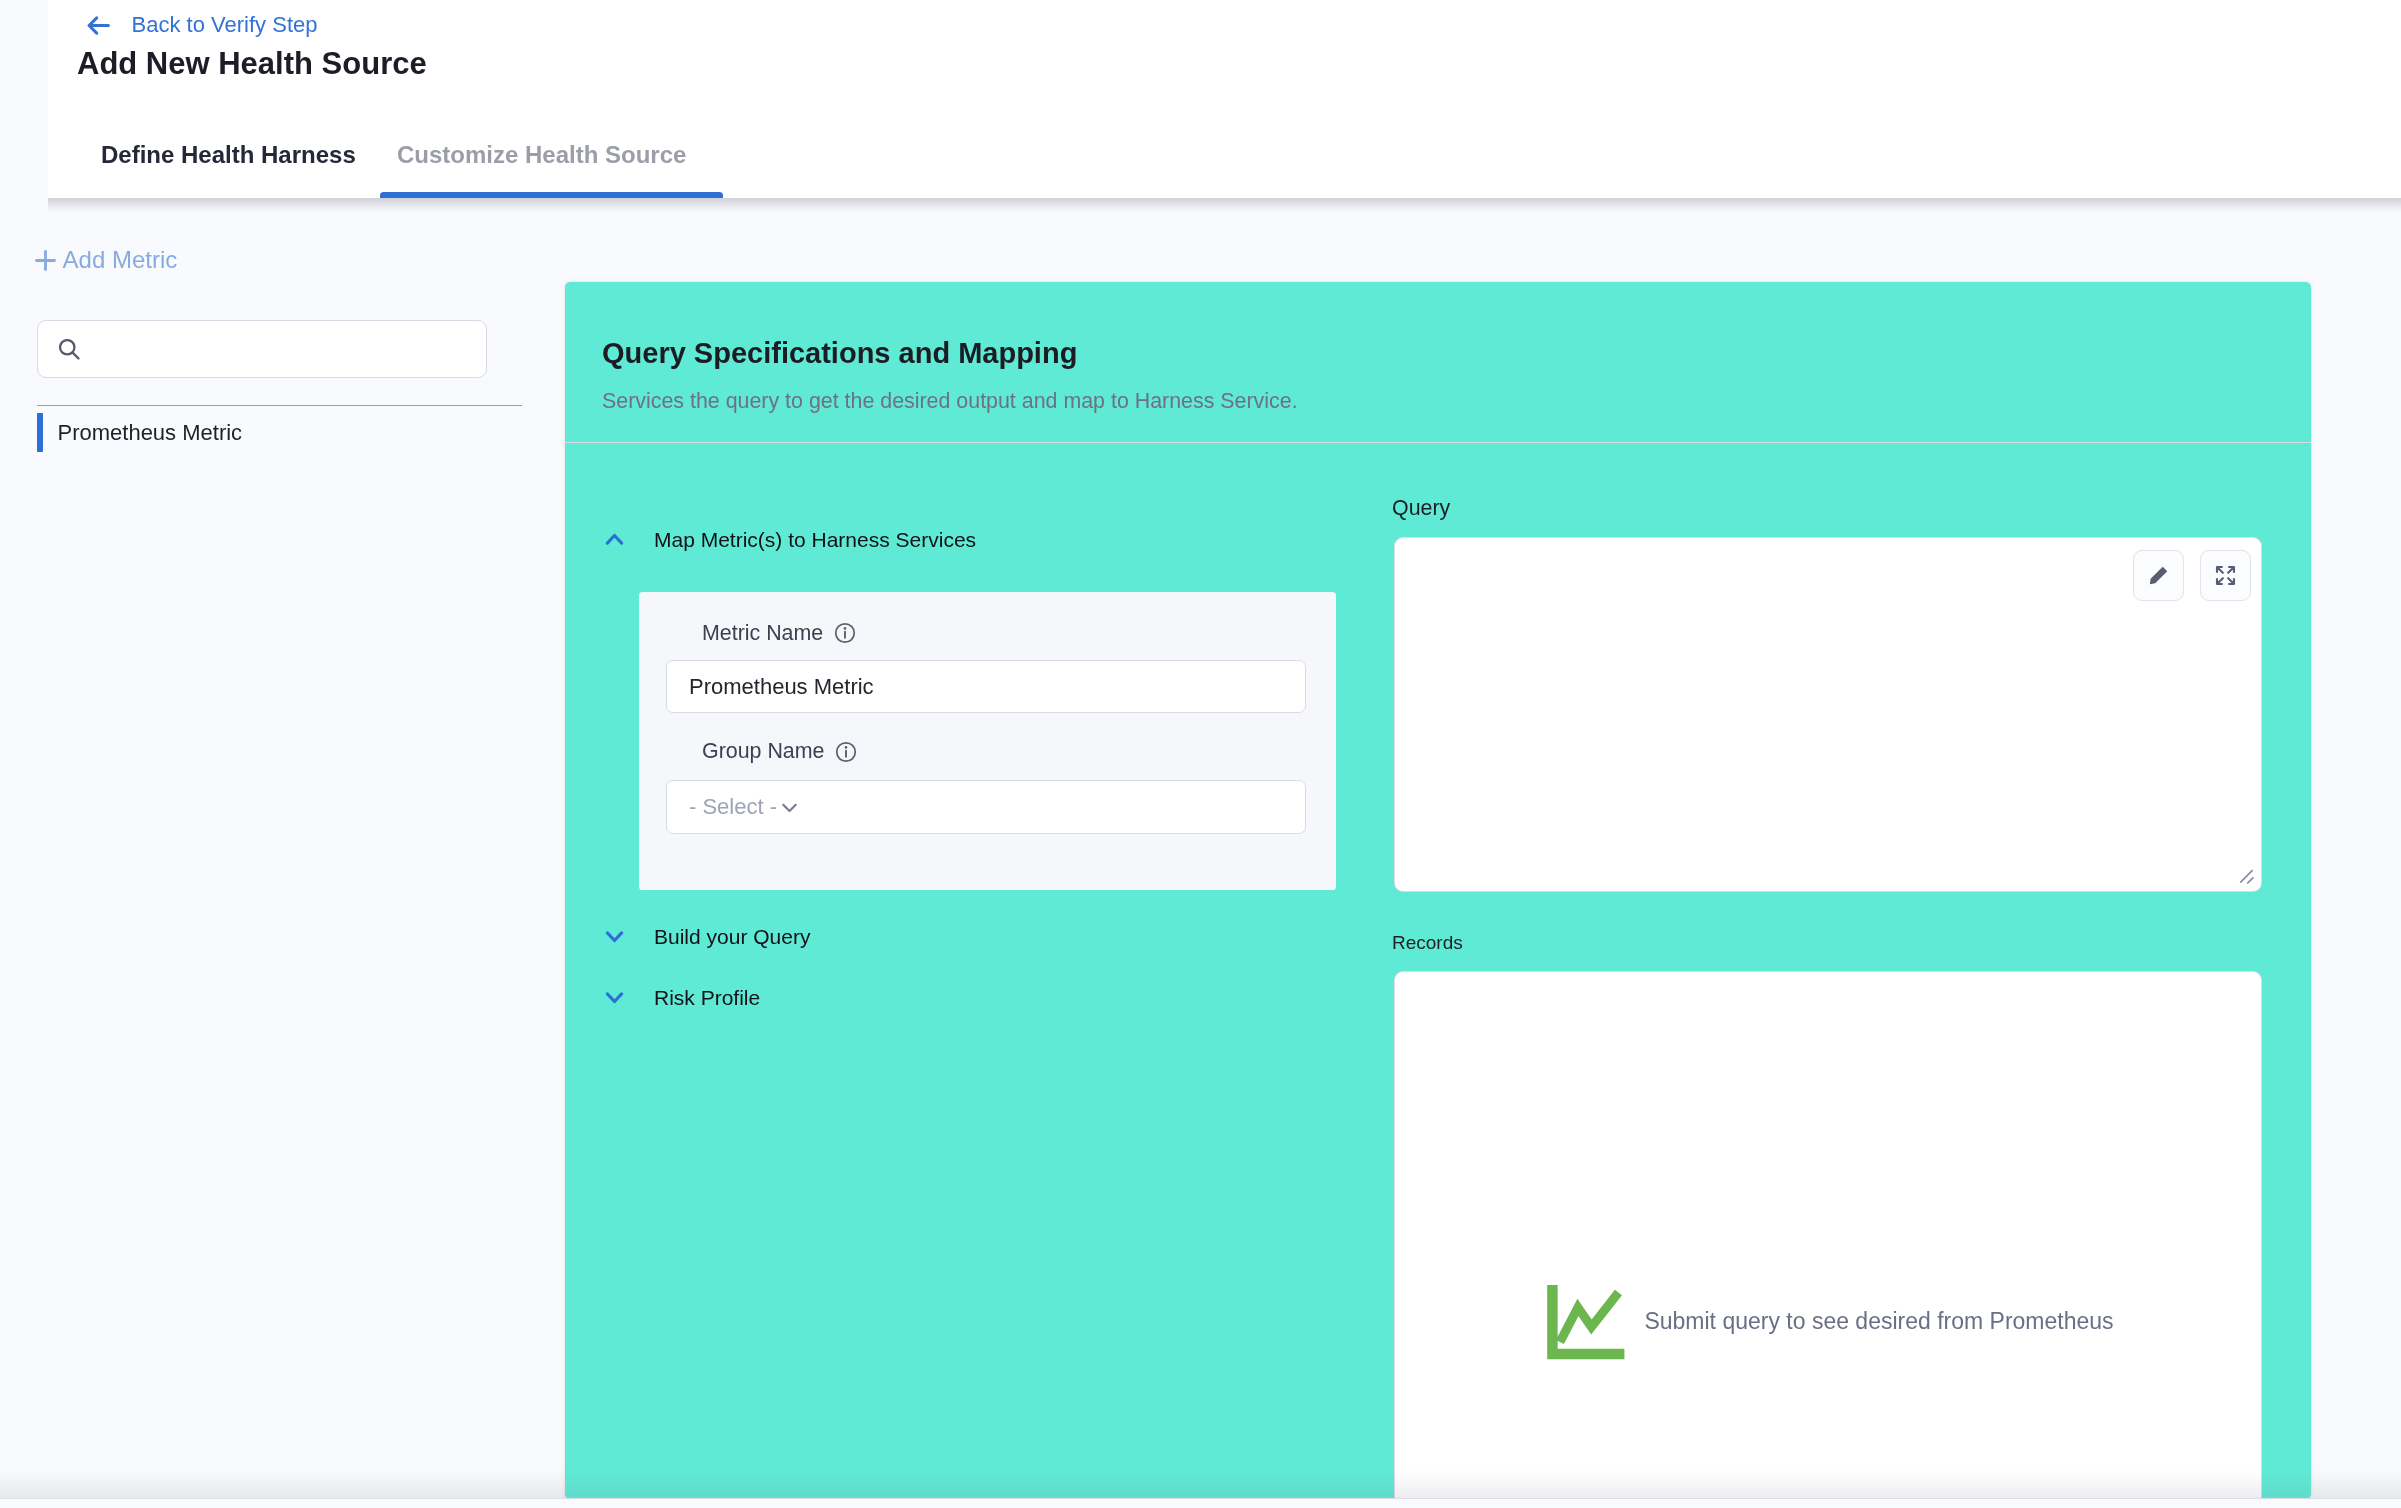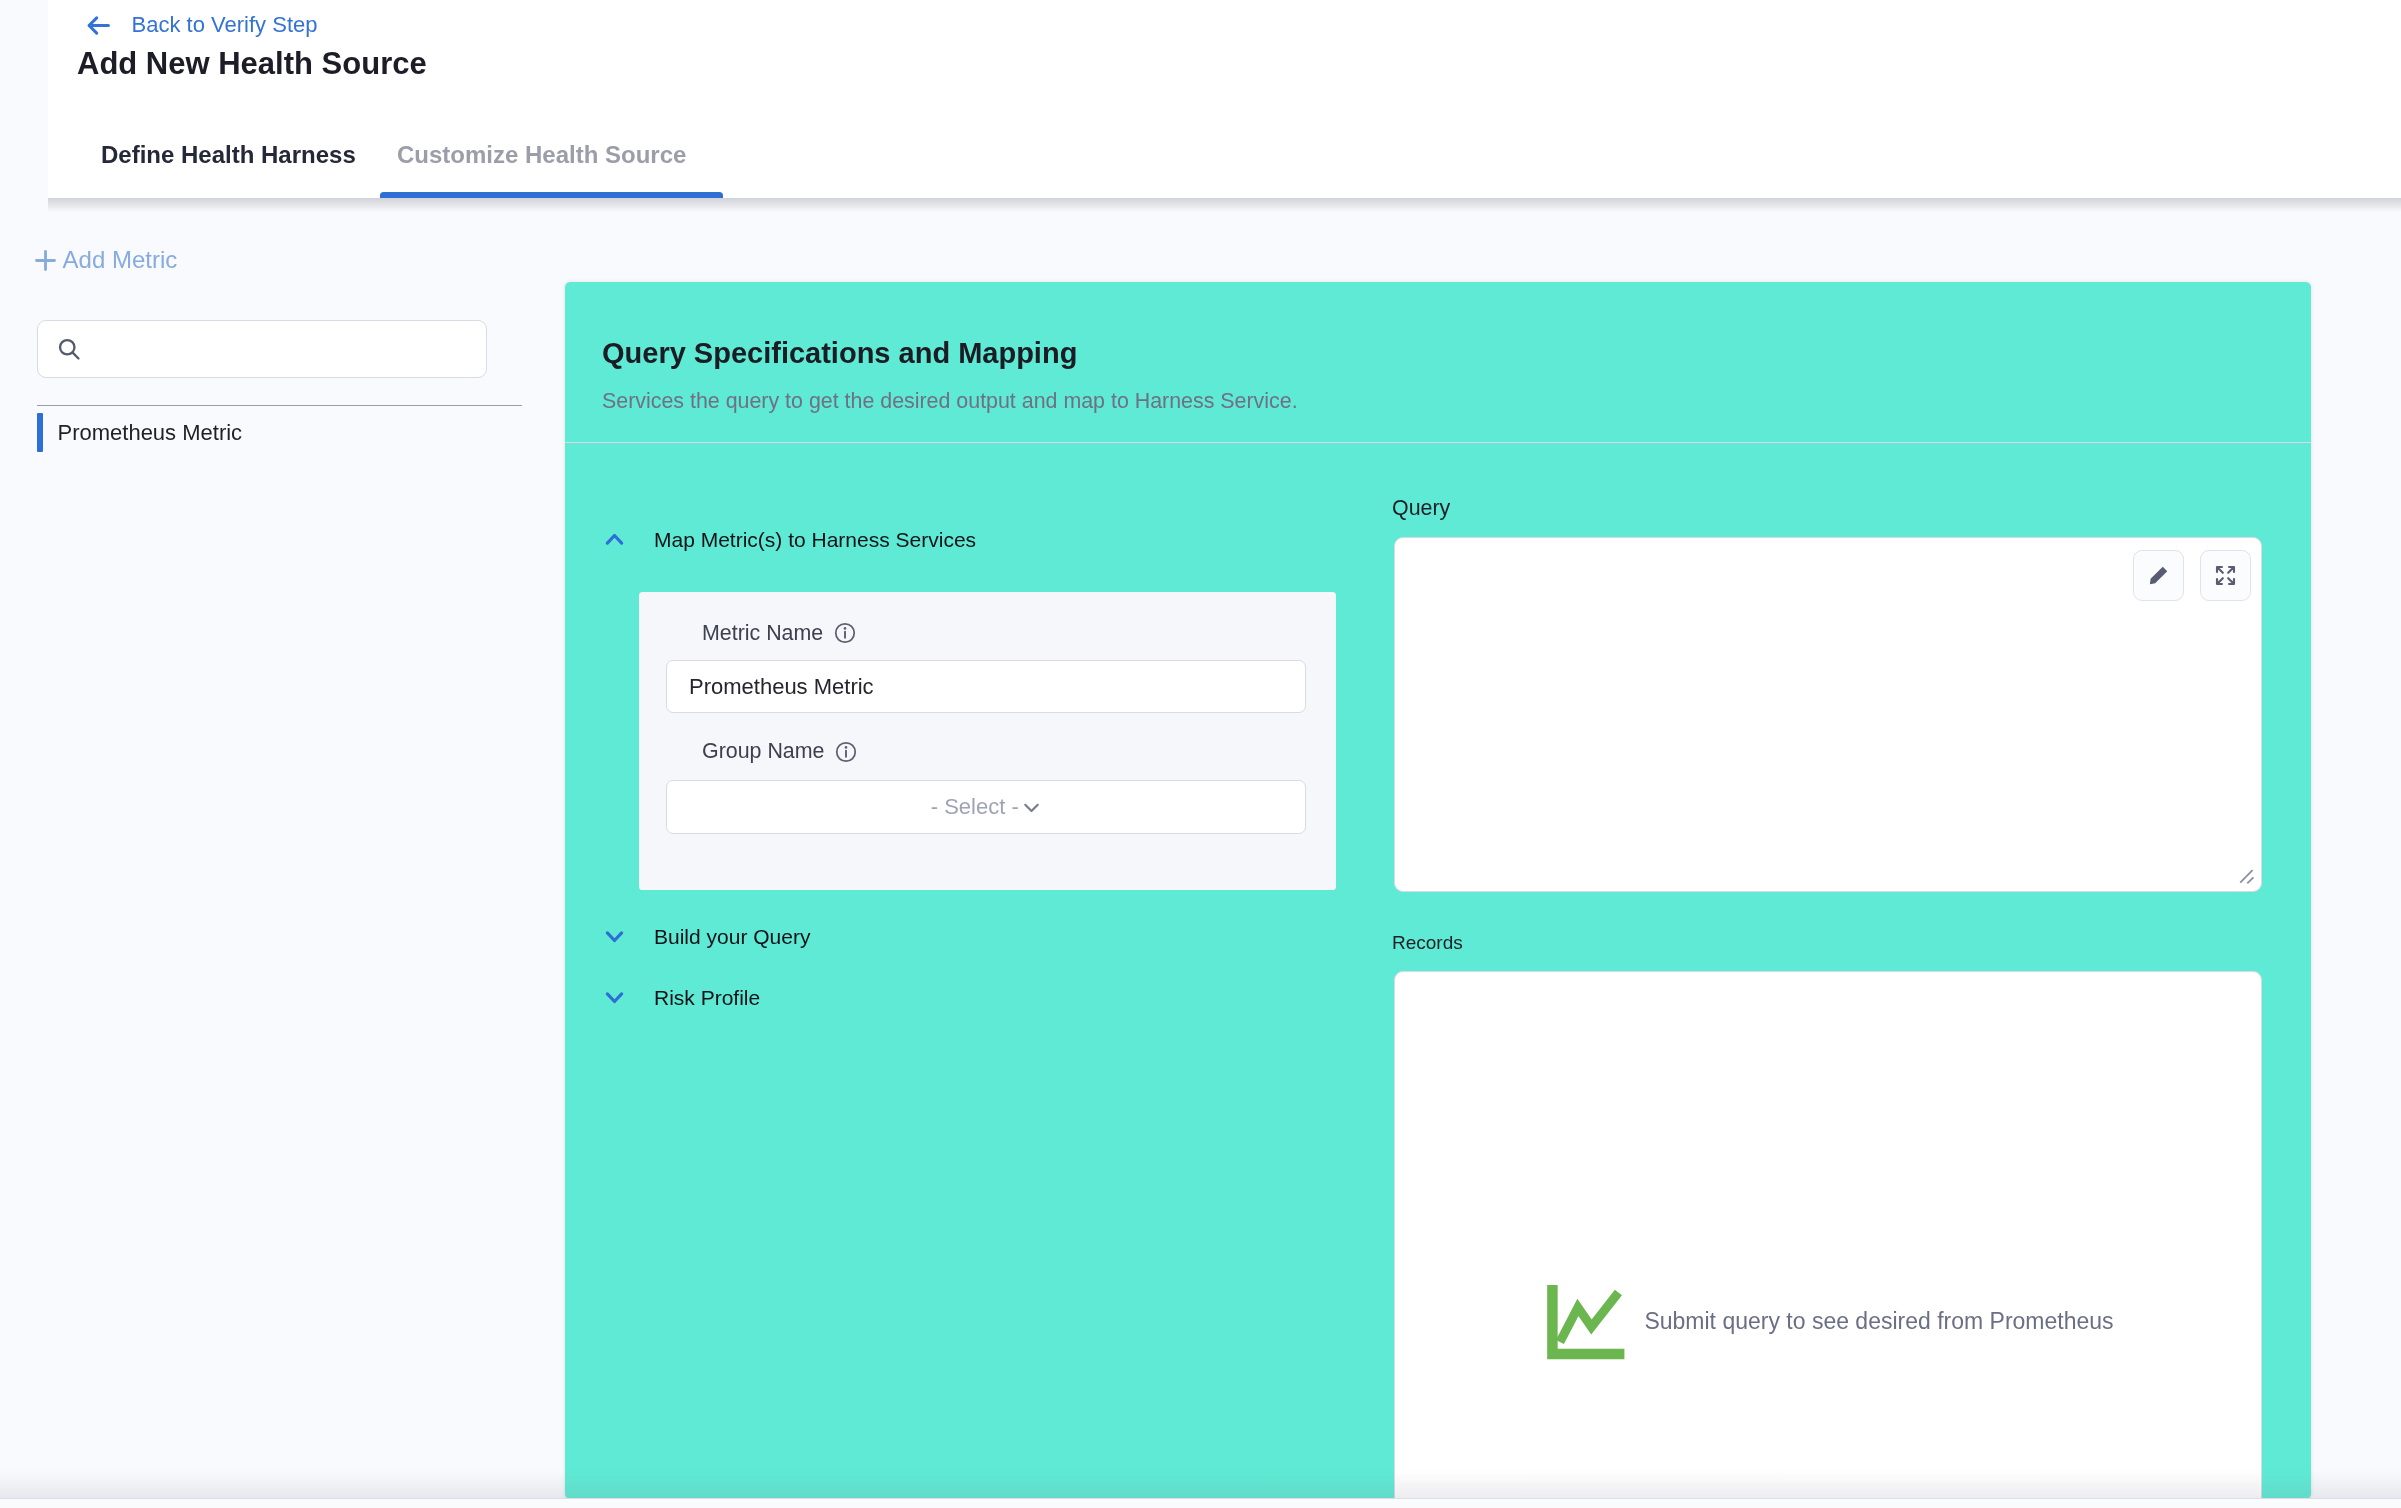--- a/index.html
+++ b/index.html
@@ -92,21 +92,21 @@
   .lbl-metric { top: 28.5px; }
   .lbl-group { top: 147px; }
   .text-input {
     position: absolute; left: 27px; top: 68px; width: 640px; height: 53px;
     border: 1.8px solid #d8dae6; border-radius: 7.1px; background: #ffffff;
     font-size: 22px; font-family: inherit; color: #24252d; padding: 0 22px; outline: none;
   }
   .select-box {
     position: absolute; left: 27px; top: 188px; width: 640px; height: 54px;
     border: 1.8px solid #d8dae6; border-radius: 7.1px; background: #ffffff;
-    display: flex; align-items: center; justify-content: center;
+    display: flex; align-items: center; justify-content: flex-start;
     padding: 0 19.6px 0 22px; cursor: pointer;
   }
   .select-placeholder { font-size: 22px; color: #9fa3b5; }
   
   .query-label   { position: absolute; left: 827px; top: 214px; font-size: 21.4px; color: #1e1f27; }
   .records-label { position: absolute; left: 827px; top: 650px; font-size: 19px; color: #1e1f27; }
   .query-area {
     position: absolute; left: 829px; top: 255px; width: 868px; height: 355px;
     border: 1.8px solid #d8dae6; border-radius: 9px; background: #ffffff;
   }

